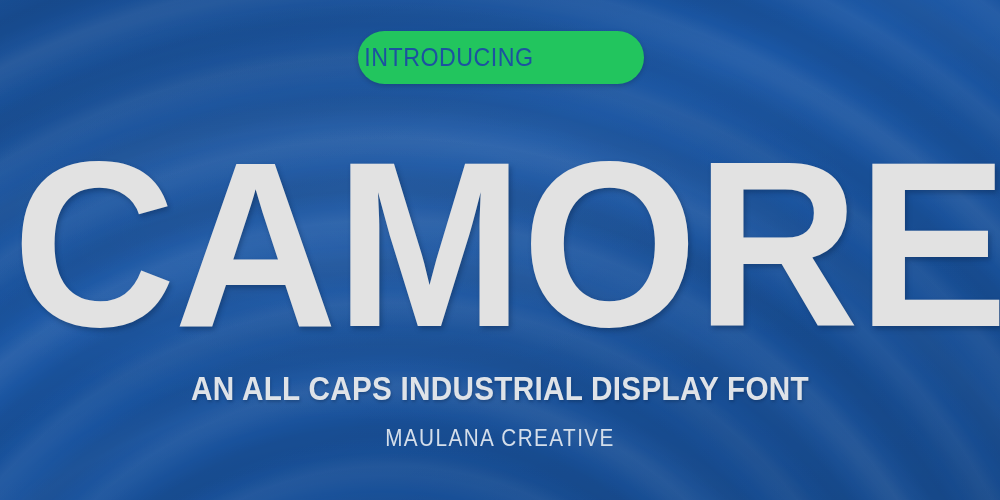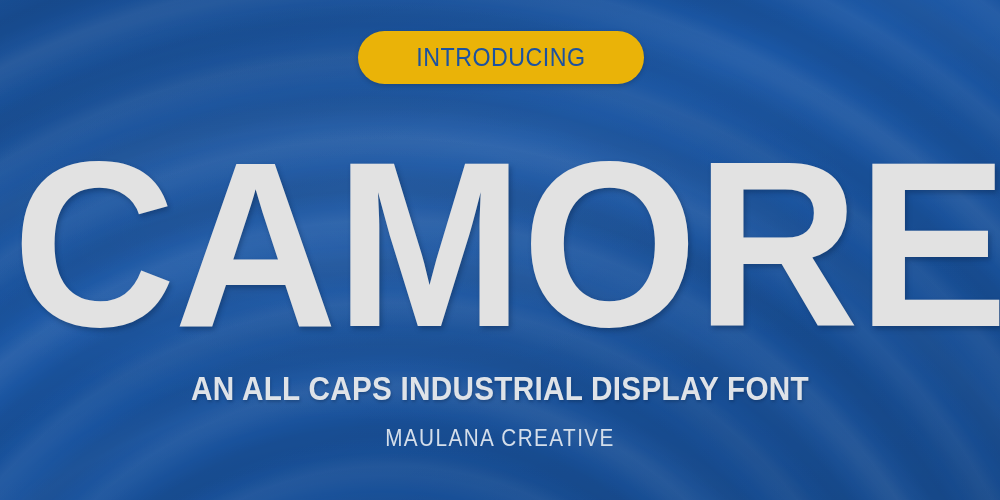--- a/index.html
+++ b/index.html
@@ -83,24 +83,23 @@
   }
 
   
   .badge {
     position: absolute;
     left: 358px;
     top: 31px;
     width: 286px;
     height: 53px;
     border-radius: 27px;
-    background: #eab308;
+    background: #22c55e;
     display: flex;
     align-items: center;
-    justify-content: center;
     box-shadow: 0 2px 5px rgba(0,0,0,0.18);
   }
   .badge-label {
     color: #1c52a0;
     font-size: 25px;
     font-weight: 500;
     letter-spacing: 0.5px;
     transform: scaleX(0.93);
     white-space: nowrap;
     line-height: 1;

